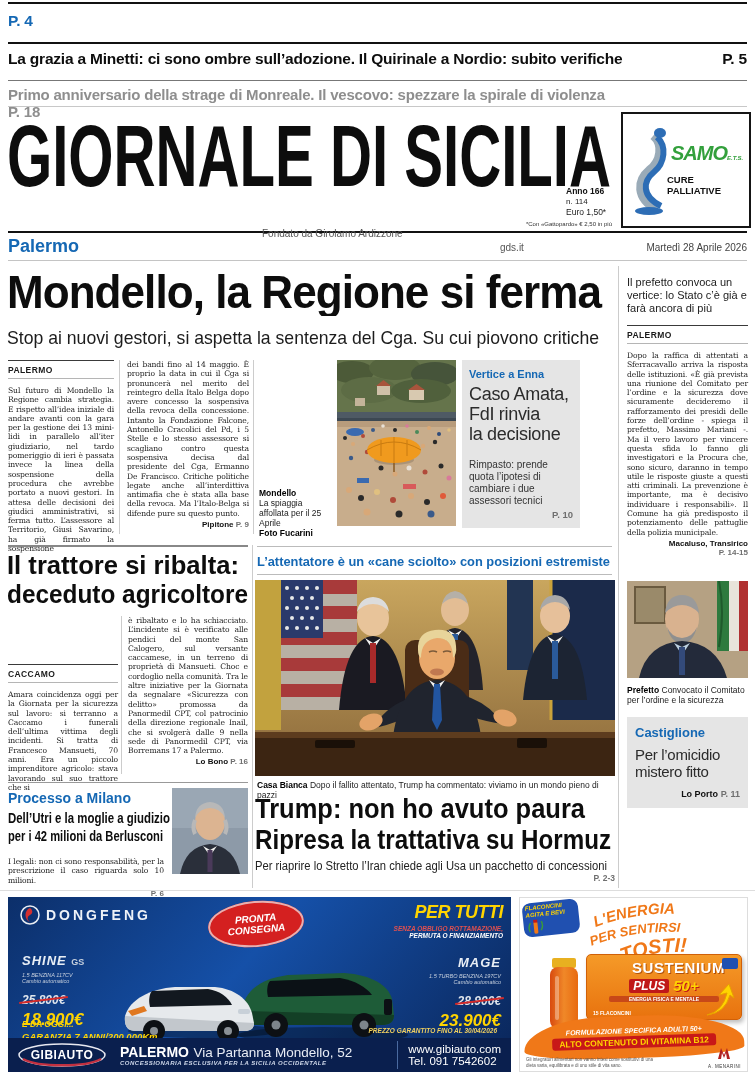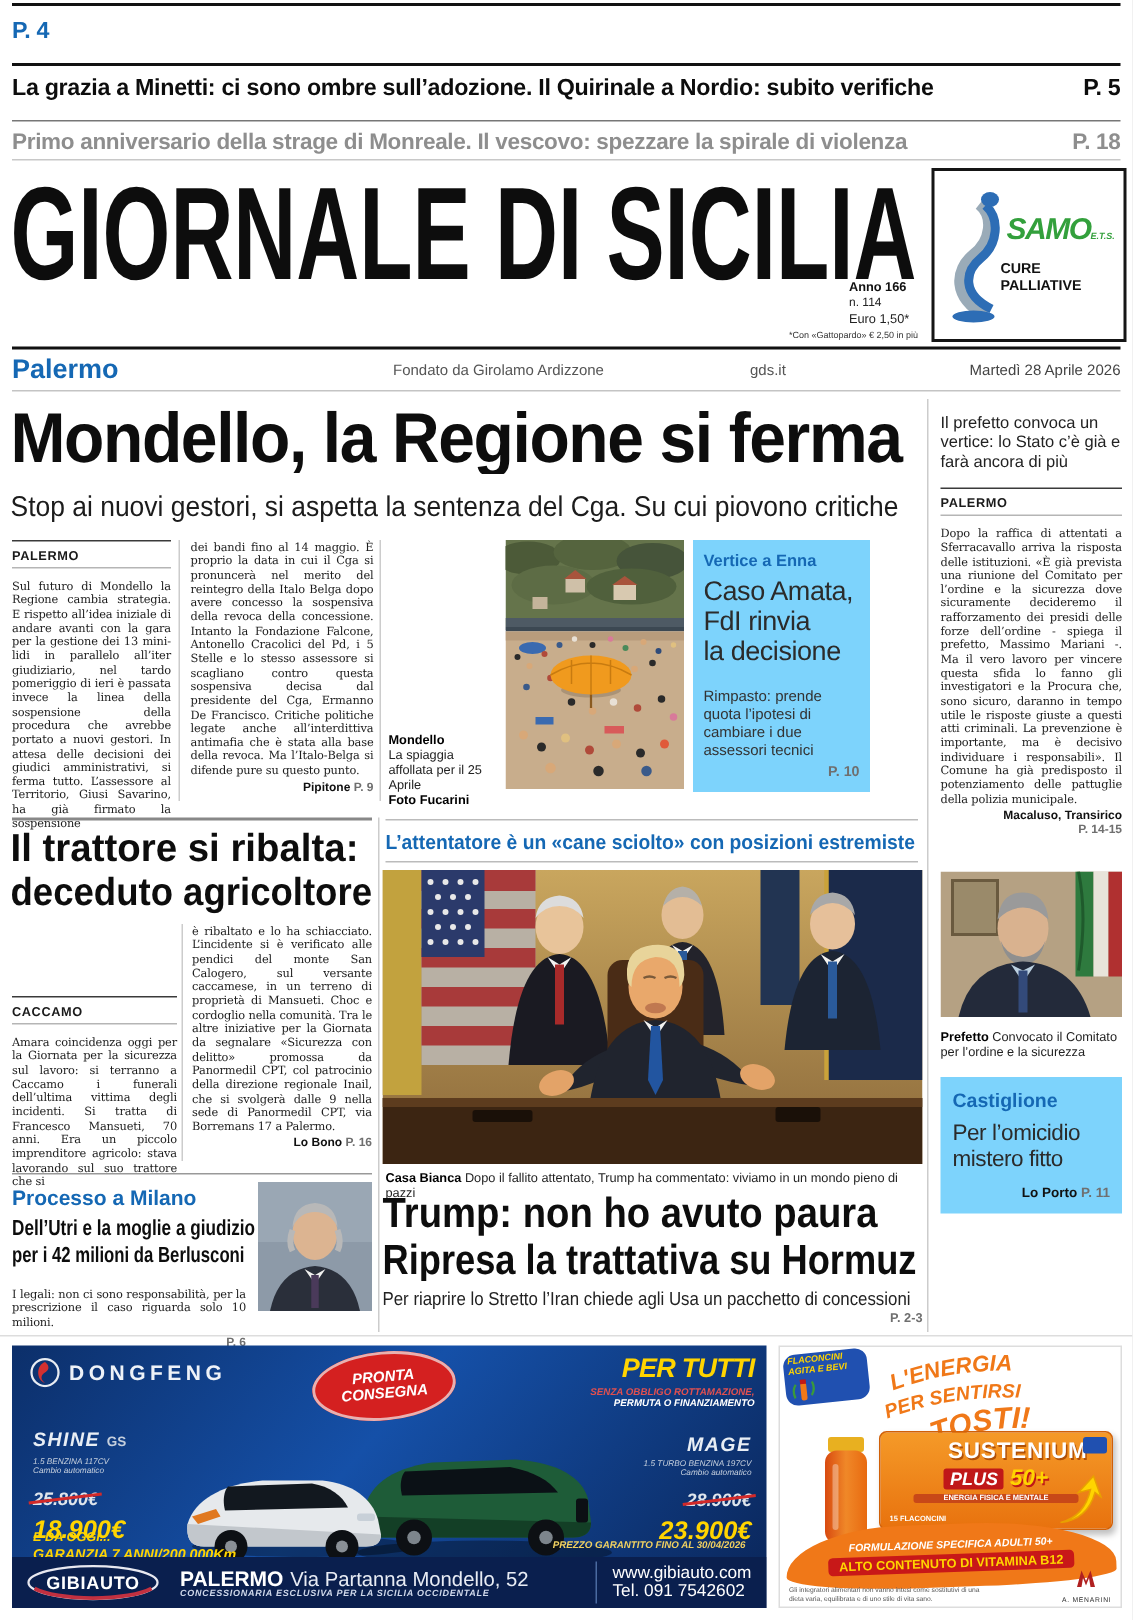--- a/index.html
+++ b/index.html
@@ -12,21 +12,21 @@
   .teaser .pg{flex:0 0 auto;}
   .klabel{font-size:8.5px;font-weight:bold;letter-spacing:.4px;color:#1a1a1a;
           border-top:1.5px solid #3a3a3a;border-bottom:1px solid #b5b5b5;
           padding:4px 0 3px;margin-bottom:7px;}
   .body-txt{font-family:"DejaVu Serif",serif;font-size:7.6px;line-height:9.3px;
             text-align:justify;color:#1c1c1c;letter-spacing:-0.1px;}
   .byline{font-size:8px;font-weight:bold;text-align:right;color:#111;margin-top:2px;}
   .pref{color:#6f6f6f;font-weight:bold;}
   .cap{font-size:8.5px;line-height:10px;color:#222;}
   .cap b{font-weight:bold;color:#000;}
-  .graybox{background:#7dd3fc;}
+  .graybox{background:#e5e5e5;}
   .kicker{color:#1568b4;font-weight:bold;}
   svg text{font-family:"Liberation Sans",sans-serif;}
   .lightline{white-space:pre-line;}
   .strike{position:relative;display:inline-block;}
   .strike::after{content:"";position:absolute;left:-3px;right:-3px;top:46%;height:2px;
                  background:#d22a2a;transform:rotate(-7deg);}
 </style>
 </head>
 <body>
 
@@ -35,21 +35,21 @@
   <div class="rule" style="left:8px;top:2px;width:739px;height:2px;"></div>
   <div class="teaser" style="top:12px;font-size:15.5px;color:#1568b4;">
     <span class="pg">P. 4</span>
   </div>
   <div class="rule" style="left:8px;top:42px;width:739px;height:2px;"></div>
   <div class="teaser" style="top:50px;font-size:15.5px;color:#0d0d0d;">
     <span>La grazia a Minetti: ci sono ombre sull’adozione. Il Quirinale a Nordio: subito verifiche</span>
     <span class="pg">P. 5</span>
   </div>
   <div class="rule" style="left:8px;top:80px;width:739px;height:1px;background:#777;"></div>
-  <div class="teaser" style="top:86px;font-size:15px;color:#8e8e8e;">
+  <div class="teaser" style="top:86px;font-size:15px;color:#8e8e8e;flex-direction:column;">
     <span>Primo anniversario della strage di Monreale. Il vescovo: spezzare la spirale di violenza</span>
     <span class="pg">P. 18</span>
   </div>
   <div class="rule" style="left:8px;top:106px;width:739px;height:1px;background:#c8c8c8;"></div>
 
   <div class="abs" style="left:6px;top:112px;width:606px;height:82px;">
     <svg viewBox="0 0 606 82" width="606" height="82">
       <text x="1" y="74" font-size="88" font-weight="bold" fill="#0d0d0d" textLength="604" lengthAdjust="spacingAndGlyphs">GIORNALE DI SICILIA</text>
     </svg>
   </div>
@@ -69,21 +69,21 @@
 
   <div class="abs" style="left:566px;top:186px;width:80px;line-height:10.5px;">
     <div style="font-size:8.5px;font-weight:bold;">Anno 166</div>
     <div style="font-size:8px;color:#222;">n. 114</div>
     <div style="font-size:8.5px;color:#222;">Euro 1,50*</div>
   </div>
   <div class="abs" style="left:450px;top:221px;width:162px;text-align:right;font-size:6px;color:#333;">*Con «Gattopardo» € 2,50 in più</div>
 
   <div class="rule" style="left:8px;top:231px;width:739px;height:2px;"></div>
   <div class="abs" style="left:8px;top:236px;font-size:18px;font-weight:bold;color:#1568b4;">Palermo</div>
-  <div class="abs" style="left:262px;top:242px;font-size:10px;color:#555;">Fondato da Girolamo Ardizzone</div>
+  <div class="abs" style="left:262px;top:228px;font-size:10px;color:#555;">Fondato da Girolamo Ardizzone</div>
   <div class="abs" style="left:500px;top:242px;font-size:10px;color:#555;">gds.it</div>
   <div class="abs" style="left:587px;top:242px;width:160px;text-align:right;font-size:10px;color:#444;">Martedì 28 Aprile 2026</div>
   <div class="rule" style="left:8px;top:260px;width:739px;height:1px;background:#c4c4c4;"></div>
 
   <div class="abs" style="left:6px;top:326px;width:602px;height:24px;">
     <svg viewBox="0 0 602 24" width="602" height="24">
       <text x="1" y="18" font-size="19" fill="#1c1c1c" textLength="592" lengthAdjust="spacingAndGlyphs">Stop ai nuovi gestori, si aspetta la sentenza del Cga. Su cui piovono critiche</text>
     </svg>
   </div>
   <div class="abs" style="left:6px;top:266px;width:602px;height:50px;">

